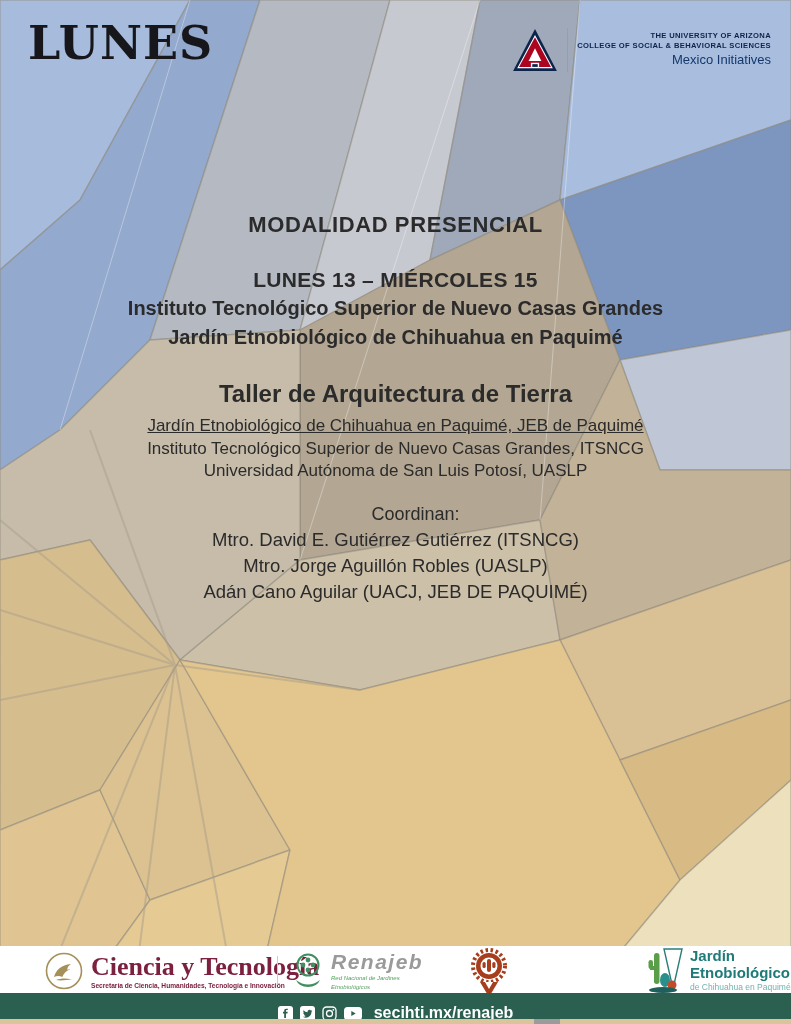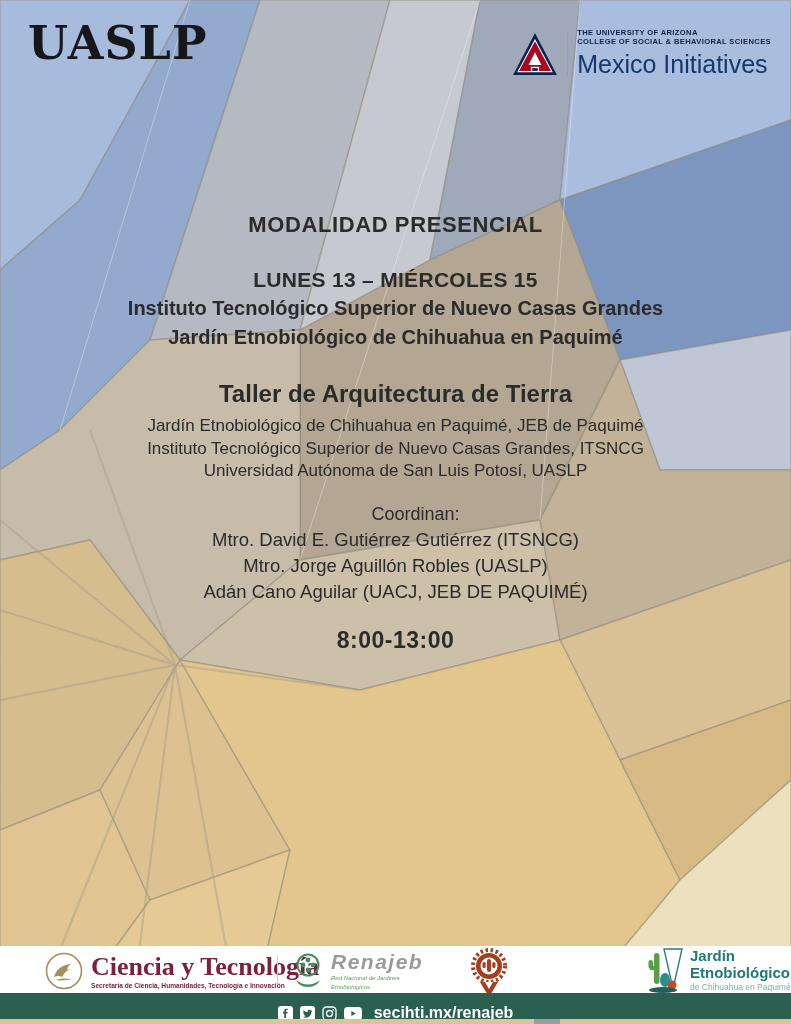--- a/index.html
+++ b/index.html
@@ -11,32 +11,32 @@
   .bg{position:absolute;left:0;top:0;}
 
   
   .uacj{
     position:absolute;left:28px;top:16px;
     font-family:"DejaVu Serif","Liberation Serif",serif;
     font-size:46px;font-weight:600;color:#17171b;letter-spacing:1px;
   }
   .az{position:absolute;right:20px;top:28px;display:flex;align-items:center;gap:9px;}
   .az-divider{width:1px;height:44px;background:#92a0b2;}
-  .az-text{display:flex;flex-direction:column;color:#0c234b;line-height:1.25;}
+  .az-text{display:flex;flex-direction:column;color:#0c234b;line-height:1.25;text-align:right;}
   .az-l1,.az-l2{font-size:7.6px;font-weight:bold;letter-spacing:.35px;}
-  .az-l3{font-size:25px;margin-top:2px;color:#14386b;}
+  .az-l3{font-size:13px;margin-top:2px;color:#14386b;}
 
   
   .copy{position:absolute;left:0;width:100%;text-align:center;color:#2b2b2b;}
   .t-modality{top:212px;font-size:22px;font-weight:bold;letter-spacing:.6px;}
   .t-dates{top:268px;font-size:21px;font-weight:bold;letter-spacing:.3px;}
   .t-venue1{top:297px;font-size:20px;font-weight:bold;}
   .t-venue2{top:326px;font-size:20px;font-weight:bold;}
   .t-wtitle{top:380px;font-size:24px;font-weight:bold;}
-  .t-org1{top:416px;font-size:17px;}
+  .t-org1{top:416px;font-size:17px;text-decoration:underline;}
   .t-org2{top:439px;font-size:17px;}
   .t-org3{top:461px;font-size:17px;}
   .t-clabel{top:504px;font-size:18px;padding-left:20px;}
   .t-c1{top:529px;font-size:18.5px;}
   .t-c2{top:555px;font-size:18.5px;}
   .t-c3{top:581px;font-size:18.5px;}
   .t-time{top:627px;font-size:23px;font-weight:bold;letter-spacing:.5px;}
 
   
   .footer-white{position:absolute;left:0;top:946px;width:791px;height:47px;background:#ffffff;}
@@ -96,21 +96,21 @@
       <polygon points="680,880 791,780 791,1024 560,1024" fill="#ece0bd"></polygon>
     </g>
     <g stroke="#a79d89" stroke-width="2" stroke-opacity="0.5" fill="none">
       <path d="M175,665 L0,520 M175,665 L0,610 M175,665 L0,700 M175,665 L30,1024 M175,665 L130,1024 M175,665 L240,1024 M175,665 L90,430 M175,665 L360,690"></path>
     </g>
     <g stroke="#ffffff" stroke-width="1" stroke-opacity="0.35" fill="none">
       <path d="M190,0 L60,430 M480,0 L300,560 M580,0 L540,520"></path>
     </g>
   </svg>
 
-  <div class="uacj">UASLP</div>
+  <div class="uacj">LUNES</div>
 
   <div class="az">
     <svg width="46" height="42" viewBox="0 0 100 92">
       <polygon points="50,0 98,92 2,92" fill="#0c234b"></polygon>
       <polygon points="50,13 89,86 11,86" fill="#ffffff"></polygon>
       <polygon points="50,18 85,83 15,83" fill="#ab0520"></polygon>
       <polygon points="50,42 64,70 36,70" fill="#ffffff"></polygon>
       <rect x="41" y="74" width="18" height="9" fill="#ffffff"></rect>
       <rect x="44" y="77" width="12" height="6" fill="#0c234b"></rect>
     </svg>
@@ -127,21 +127,20 @@
   <div class="copy t-venue1">Instituto Tecnológico Superior de Nuevo Casas Grandes</div>
   <div class="copy t-venue2">Jardín Etnobiológico de Chihuahua en Paquimé</div>
   <div class="copy t-wtitle">Taller de Arquitectura de Tierra</div>
   <div class="copy t-org1">Jardín Etnobiológico de Chihuahua en Paquimé, JEB de Paquimé</div>
   <div class="copy t-org2">Instituto Tecnológico Superior de Nuevo Casas Grandes, ITSNCG</div>
   <div class="copy t-org3">Universidad Autónoma de San Luis Potosí, UASLP</div>
   <div class="copy t-clabel">Coordinan:</div>
   <div class="copy t-c1">Mtro. David E. Gutiérrez Gutiérrez (ITSNCG)</div>
   <div class="copy t-c2">Mtro. Jorge Aguillón Robles (UASLP)</div>
   <div class="copy t-c3">Adán Cano Aguilar (UACJ, JEB DE PAQUIMÉ)</div>
-  <div class="copy t-time">8:00-13:00</div>
 
   <div class="footer-white"></div>
 
   <div class="logo-group lg-ciencia">
     <svg width="40" height="40" viewBox="0 0 40 40">
       <circle cx="20" cy="20" r="17.5" fill="none" stroke="#a6905a" stroke-width="1.6"></circle>
       <path d="M10 26c2-7 7-12 17-13-3 2-4 4-3.5 6 .7-.6 1.7-.9 2.8-.7-4 1.5-6.5 4-8 7.7-2.5-1.5-5.5-1.5-8.3 0z" fill="#a6905a"></path>
       <path d="M12 29c5-2 10-2 16-.5-5.5.3-10.5 1.5-16 .5z" fill="#a6905a"></path>
     </svg>
     <div>

